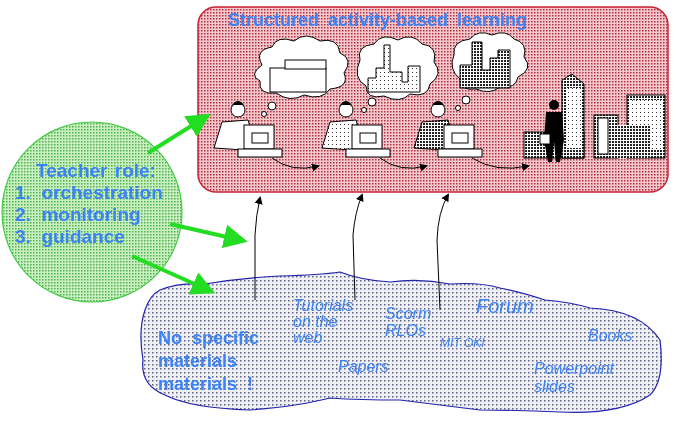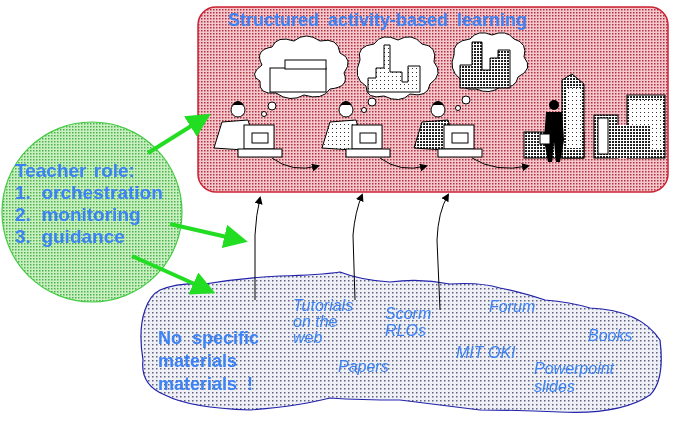--- a/index.html
+++ b/index.html
@@ -118,21 +118,21 @@
   <path d="M440,310 L437,240 Q438,212 448,195" fill="none" stroke="#000" stroke-width="1" marker-end="url(#arrowBlack)"></path>
 
   <line x1="148" y1="153" x2="204" y2="118" stroke="#22dd22" stroke-width="4" marker-end="url(#arrowGreen)"></line>
   <line x1="170" y1="224" x2="240" y2="240" stroke="#22dd22" stroke-width="4" marker-end="url(#arrowGreen)"></line>
   <line x1="132" y1="256" x2="208" y2="290" stroke="#22dd22" stroke-width="4" marker-end="url(#arrowGreen)"></line>
 </svg>
 
 <div class="t bold" style="left:228px;top:10px;font-size:18px;word-spacing:4px;">Structured activity-based learning</div>
 
 <div style="position:absolute;left:15px;top:160px;">
-  <div class="t bold" style="position:relative;font-size:19px;line-height:22px;word-spacing:2px;">Teacher role:</div>
+  <div class="t bold" style="position:relative;font-size:19px;line-height:22px;word-spacing:2px;margin-left:21px;">Teacher role:</div>
   <div class="t bold" style="position:relative;font-size:19px;line-height:22px;">1.  orchestration</div>
   <div class="t bold" style="position:relative;font-size:19px;line-height:22px;">2.  monitoring</div>
   <div class="t bold" style="position:relative;font-size:19px;line-height:22px;">3.  guidance</div>
 </div>
 
 <div style="position:absolute;left:158px;top:302px;margin-top:25px;">
   <div class="t bold" style="position:relative;font-size:18px;line-height:23px;">No  specific</div>
   <div class="t bold" style="position:relative;font-size:18px;line-height:23px;">materials</div>
   <div class="t bold" style="position:relative;font-size:18px;line-height:23px;">materials  !</div>
 </div>
@@ -140,21 +140,21 @@
 <div style="position:absolute;left:293px;top:298px;">
   <div class="t ital" style="position:relative;font-size:16px;line-height:16px;">Tutorials</div>
   <div class="t ital" style="position:relative;font-size:16px;line-height:16px;">on the</div>
   <div class="t ital" style="position:relative;font-size:16px;line-height:16px;">web</div>
 </div>
 <div class="t ital" style="left:338px;top:358px;font-size:16px;">Papers</div>
 <div style="position:absolute;left:385px;top:305px;">
   <div class="t ital" style="position:relative;font-size:16px;line-height:17px;">Scorm</div>
   <div class="t ital" style="position:relative;font-size:16px;line-height:17px;">RLOs</div>
 </div>
-<div class="t ital" style="left:440px;top:344px;font-size:16px;margin-left:16px;">MIT OKI</div>
+<div class="t ital" style="left:440px;top:336px;font-size:12px;">MIT OKI</div>
 <div style="position:absolute;left:476px;top:298px;">
-  <div class="t ital" style="position:relative;font-size:16px;line-height:17px;margin-left:13px;">Forum</div>
+  <div class="t ital" style="position:relative;font-size:20px;line-height:17px;">Forum</div>
 </div>
 <div class="t ital" style="left:588px;top:327px;font-size:16px;">Books</div>
 <div style="position:absolute;left:534px;top:360px;">
   <div class="t ital" style="position:relative;font-size:16px;line-height:18px;">Powerpoint</div>
   <div class="t ital" style="position:relative;font-size:16px;line-height:18px;">slides</div>
 </div>
 
 </body></html>

